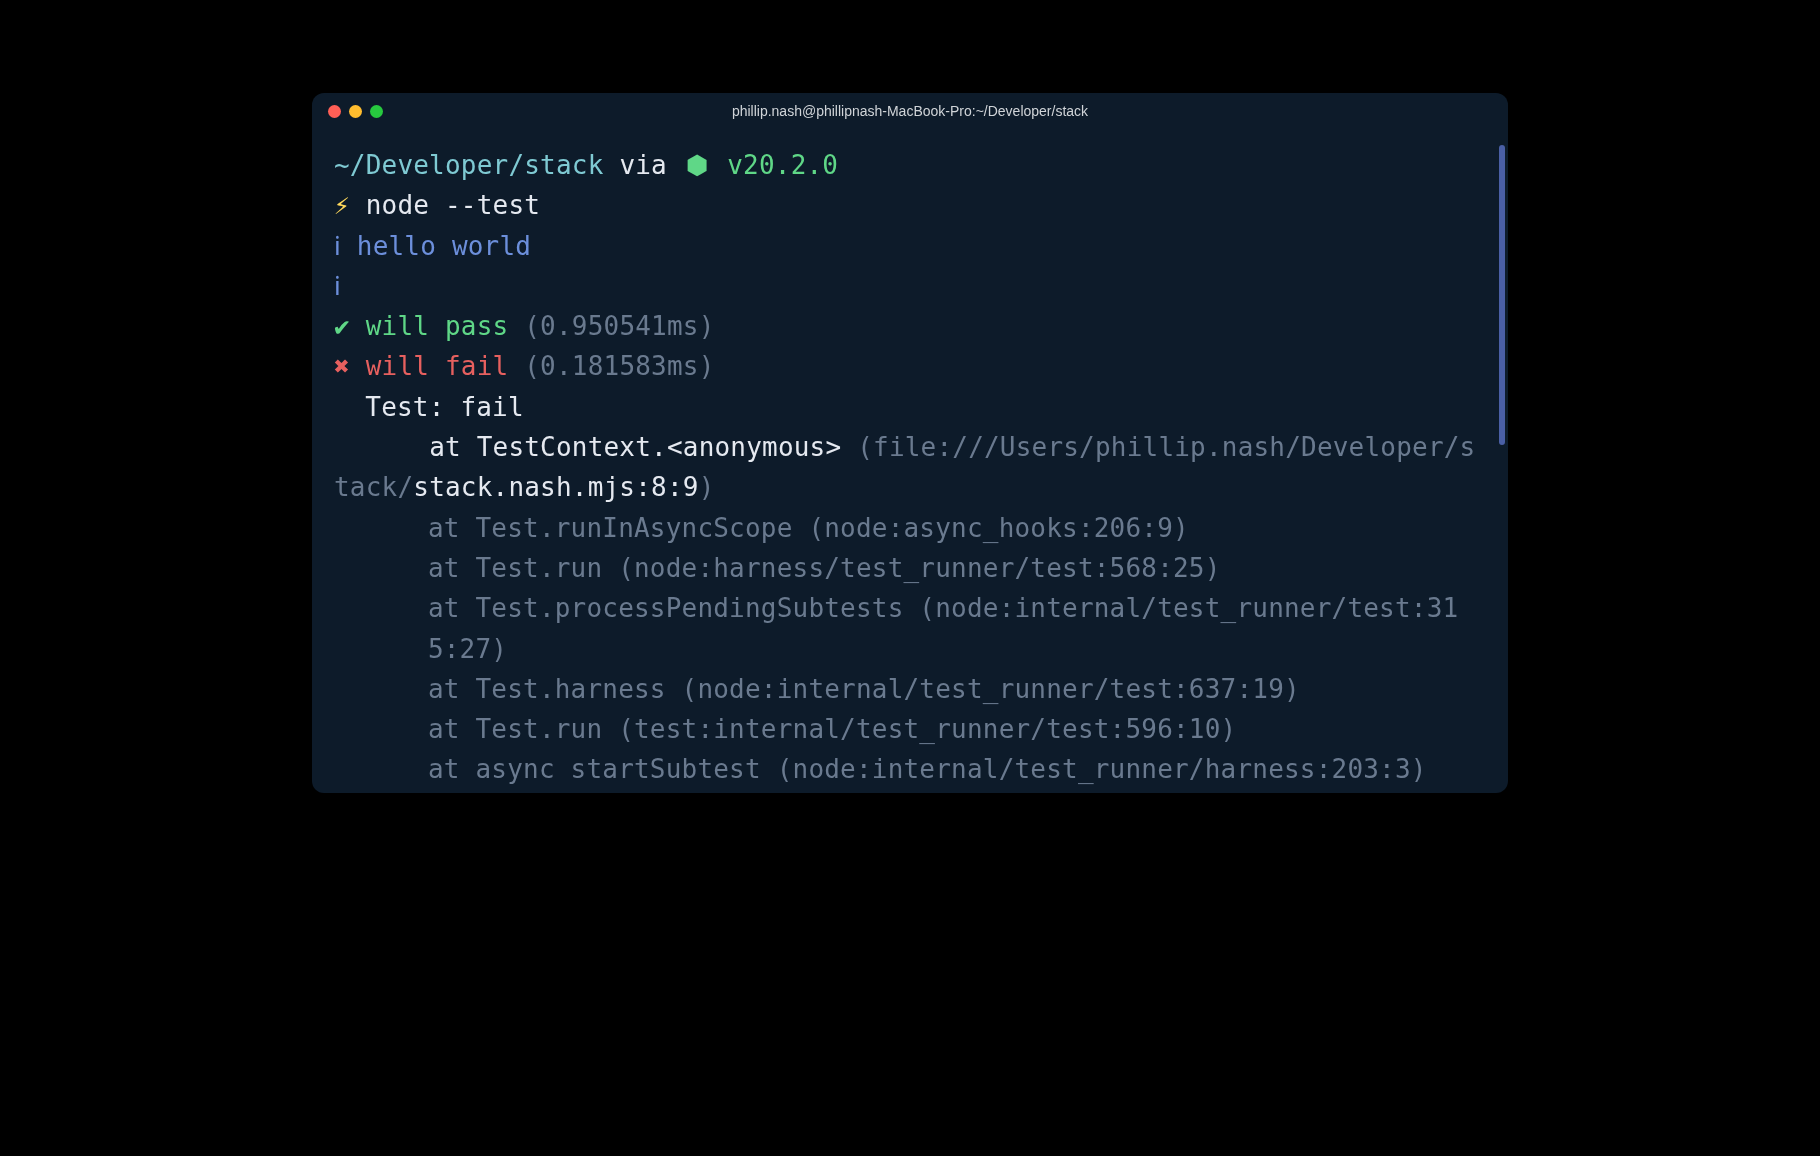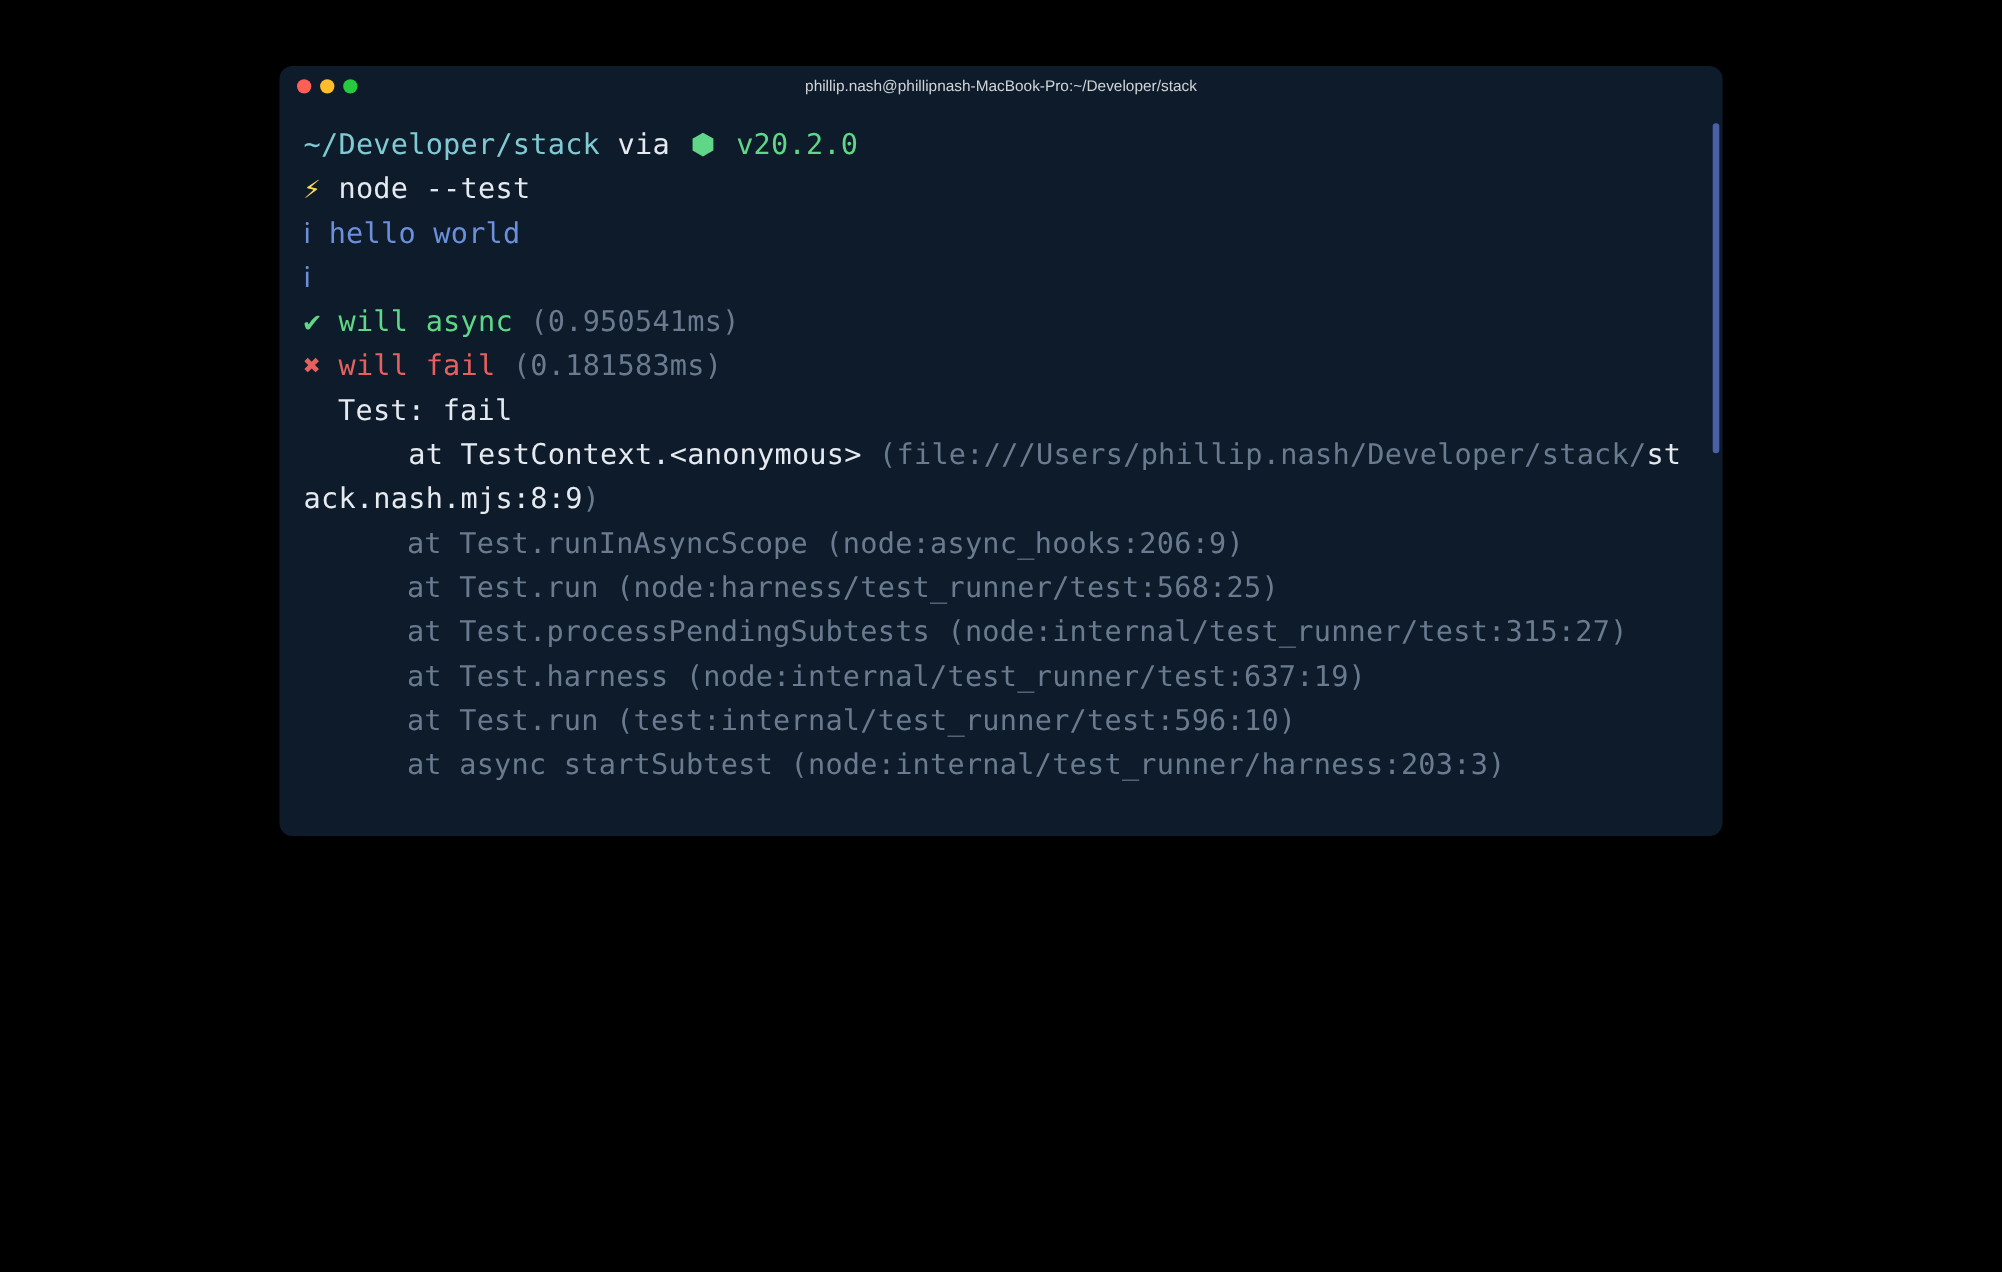--- a/index.html
+++ b/index.html
@@ -11,27 +11,28 @@
       background: #000000;
       width: 1820px;
       height: 1156px;
       display: flex;
       align-items: flex-start;
       justify-content: center;
       padding-top: 60px;
       font-family: 'SF Mono', 'Monaco', 'Menlo', 'Consolas', monospace;
     }
     .terminal-window {
-      width: 1312px;
+      width: 1196px;
       height: 700px;
       background: #0d1b2a;
       border-radius: 12px;
       overflow: hidden;
       box-shadow: 0 20px 60px rgba(0,0,0,0.5);
       position: relative;
+      margin-top: 33px;
     }
     .titlebar {
       height: 36px;
       display: flex;
       align-items: center;
       padding: 0 16px;
       position: relative;
     }
     .traffic-lights {
       display: flex;
@@ -109,21 +110,21 @@
     <div class="scrollbar"></div>
 
     <div class="line"><span class="cyan">~/Developer/stack</span><span class="white"> </span><span class="white">via</span><span> </span><span class="green node-icon">⬢</span><span> </span><span class="green">v20.2.0</span></div>
 
     <div class="line"><span class="yellow">⚡</span><span> </span><span class="white">node --test</span></div>
 
     <div class="line"><span class="blue">ℹ</span><span> </span><span class="blue">hello world</span></div>
 
     <div class="line"><span class="blue">ℹ</span></div>
 
-    <div class="line"><span class="green">✔</span><span> </span><span class="green">will async</span><span> </span><span class="dim">(0.950541ms)</span></div>
+    <div class="line"><span class="green">✔</span><span> </span><span class="green">will pass</span><span> </span><span class="dim">(0.950541ms)</span></div>
 
     <div class="line"><span class="red">✖</span><span> </span><span class="red">will fail</span><span> </span><span class="dim">(0.181583ms)</span></div>
 
     <div class="line indent1"><span class="white">Test: fail</span></div>
 
     <div class="line"><span class="white">      </span><span class="white">at TestContext.&lt;anonymous&gt; </span><span class="dim">(file:///Users/phillip.nash/Developer/stack/</span><span class="white">stack.nash.mjs:8:9</span><span class="dim">)</span></div>
 
     <div class="line indent3 dim">at Test.runInAsyncScope (node:async_hooks:206:9)</div>
     <div class="line indent3 dim">at Test.run (node:harness/test_runner/test:568:25)</div>
     <div class="line indent3 dim">at Test.processPendingSubtests (node:internal/test_runner/test:315:27)</div>

